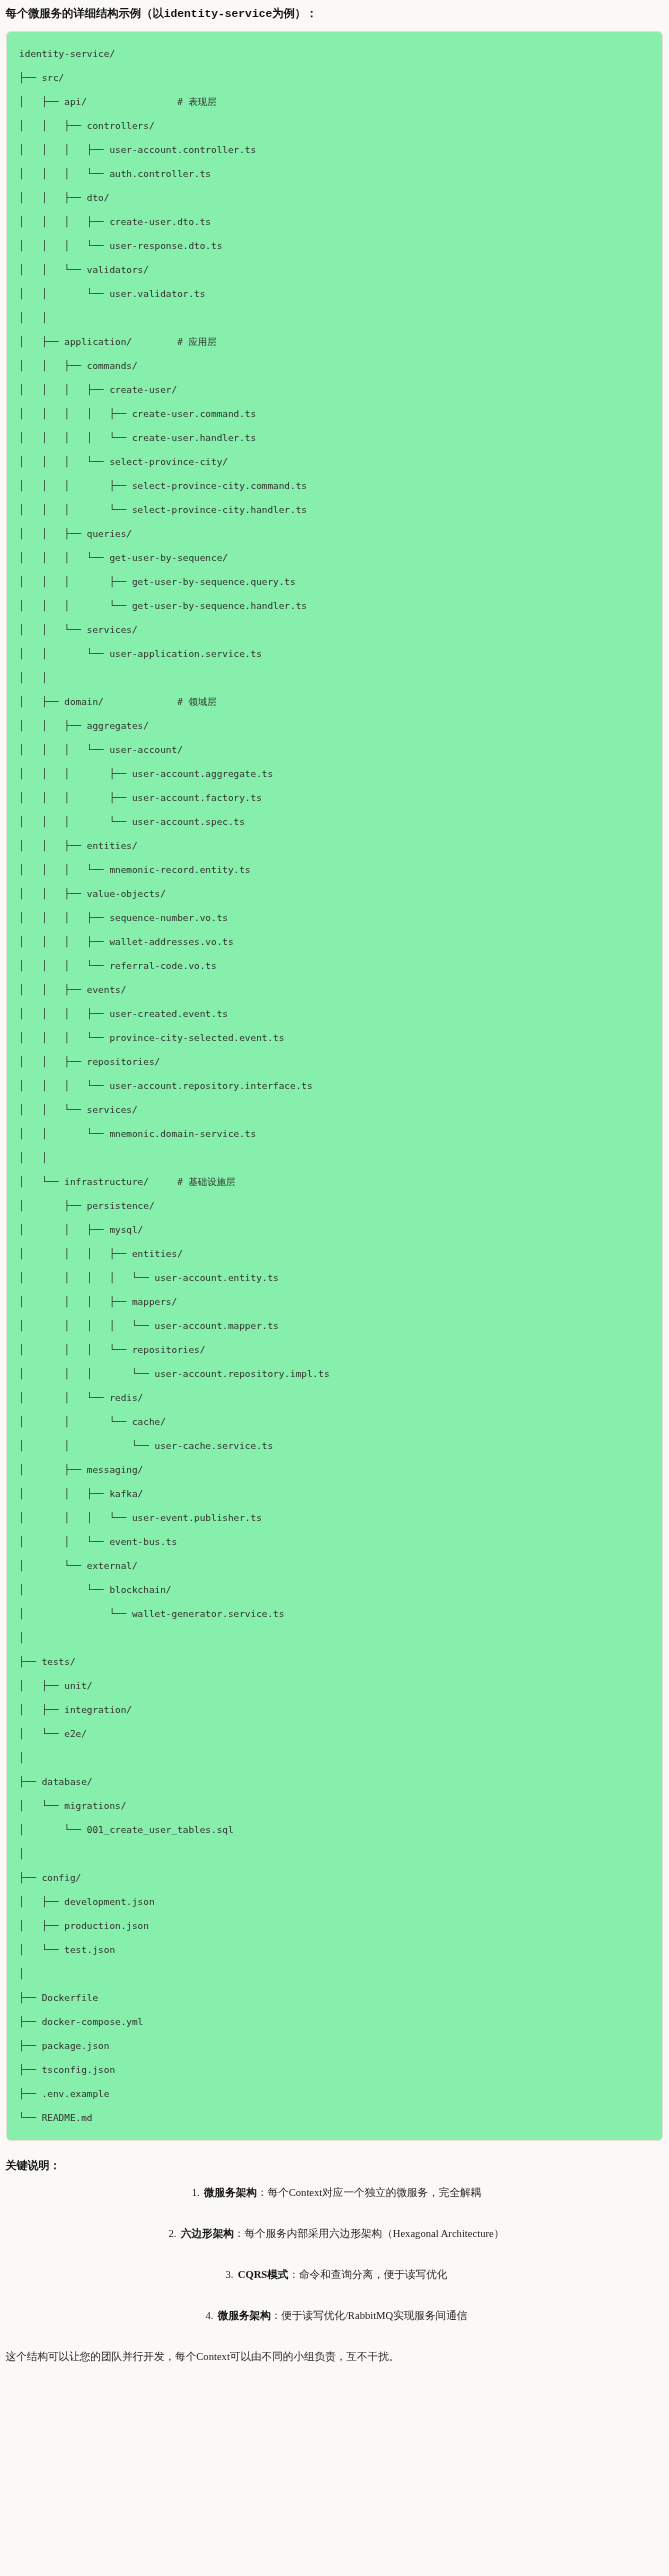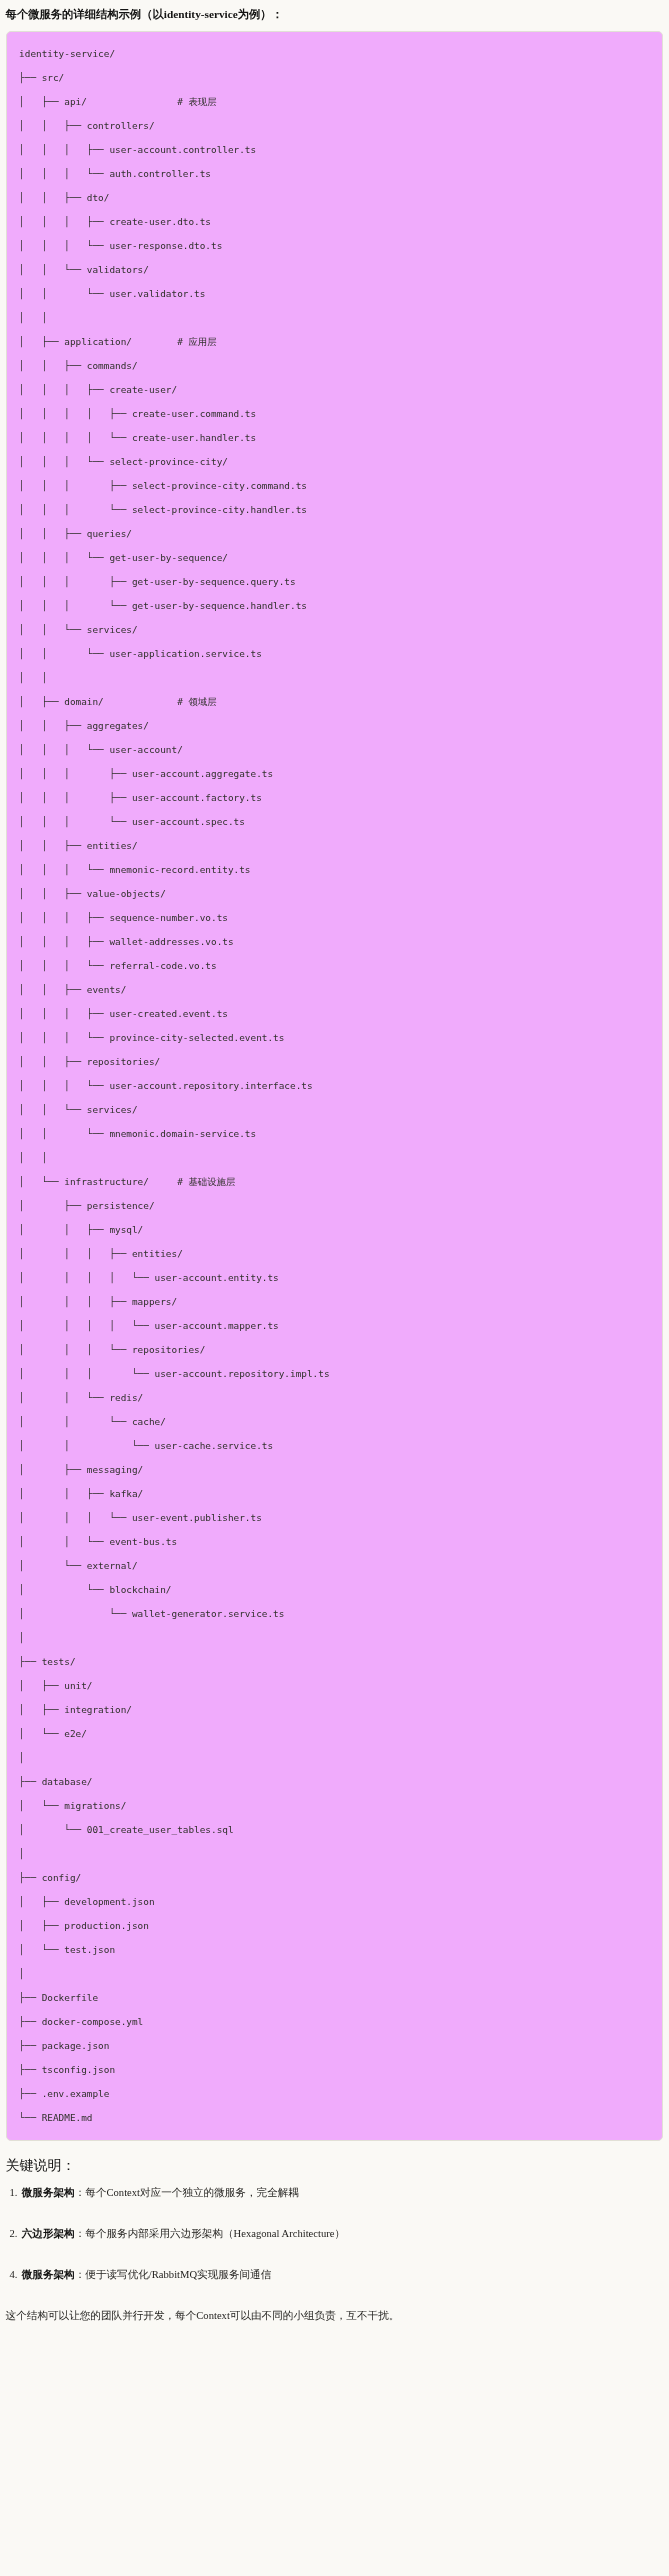--- a/index.html
+++ b/index.html
@@ -13,49 +13,51 @@
     font-family: "Liberation Serif", "DejaVu Serif", serif;
   }
   .wrap { padding: 3.8px 5.6px 0 5.6px; }
 
   .page-title {
     margin: 2.5px 0 7.5px 0;
     font-size: 11.3px;
     line-height: 17px;
     font-weight: bold;
     color: #141413;
+    font-family: Liberation Mono, monospace;
   }
 
   .code-block {
-    background: #f0abfc;
+    background: #86efac;
     border: 0.6px solid #E2E0D6;
     border-radius: 5px;
     padding: 10px 12.5px;
   }
   .code-block pre {
     margin: 0;
     font-family: "DejaVu Sans Mono", "Liberation Mono", monospace;
     font-size: 9.4px;
     line-height: 24px;
     color: #30302B;
     white-space: pre;
   }
 
   .notes-heading {
     margin: 16.3px 0 0 0;
-    font-size: 14px;
+    font-size: 11px;
     line-height: 17px;
-    font-weight: normal;
+    font-weight: bold;
     color: #141413;
   }
 
   ol.notes-list {
     list-style: none;
     margin: 10px 0 8px 0;
     padding: 0 0 0 3.8px;
+    text-align: center;
   }
   ol.notes-list li {
     font-size: 10.6px;
     line-height: 17px;
     margin: 0 0 24px 0;
     color: #1F1E1B;
   }
   ol.notes-list li .num { margin-right: 4.4px; }
   ol.notes-list li strong { font-weight: bold; color: #141413; }
 
@@ -161,19 +163,20 @@
 ├── tsconfig.json
 ├── .env.example
 └── README.md</pre>
   </div>
 
   <p class="notes-heading">关键说明：</p>
 
   <ol class="notes-list">
     <li><span class="num">1.</span><strong>微服务架构</strong><span>：每个Context对应一个独立的微服务，完全解耦</span></li>
     <li><span class="num">2.</span><strong>六边形架构</strong><span>：每个服务内部采用六边形架构（Hexagonal Architecture）</span></li>
+    <li><span class="num">3.</span><strong>CQRS模式</strong><span>：命令和查询分离，便于读写优化</span></li>
     <li><span class="num">4.</span><strong>微服务架构</strong><span>：便于读写优化/RabbitMQ实现服务间通信</span></li>
   </ol>
 
   <p class="closing">这个结构可以让您的团队并行开发，每个Context可以由不同的小组负责，互不干扰。</p>
 
 </div>
 
 
 </body></html>

